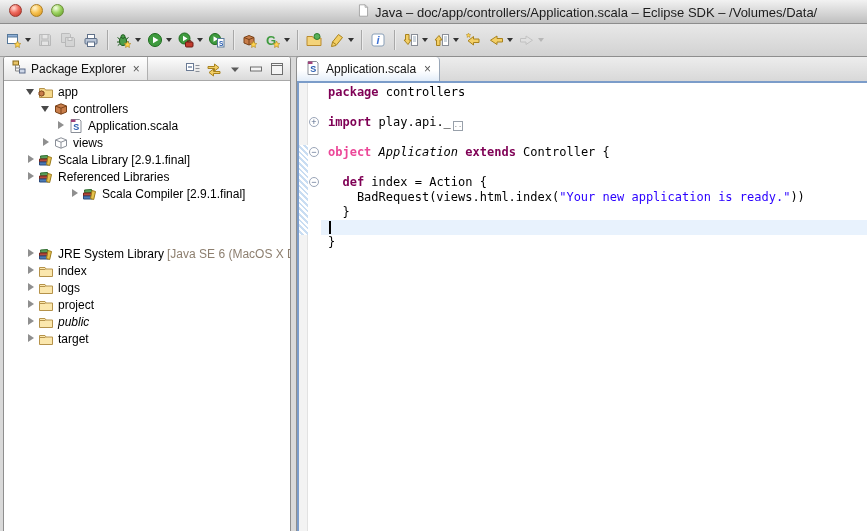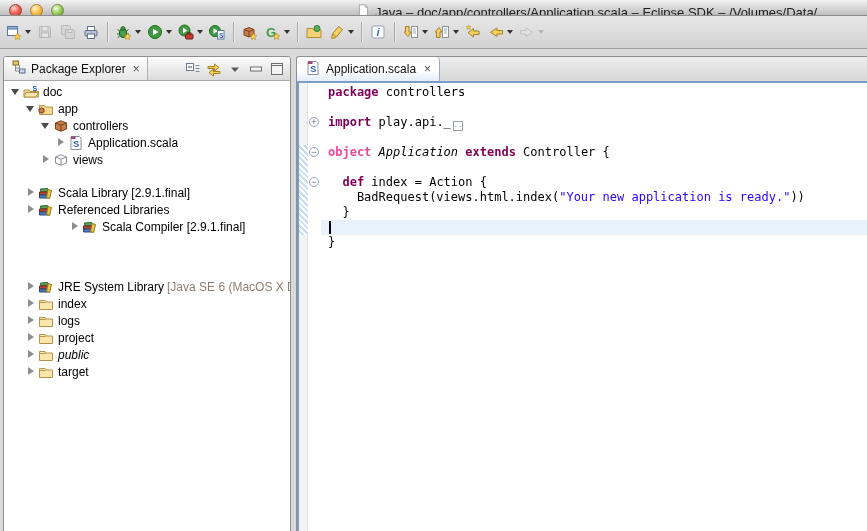--- a/index.html
+++ b/index.html
@@ -1,20 +1,20 @@
 <!DOCTYPE html>
 <html><head>
 <meta charset="utf-8">
 <style>
   * { box-sizing: border-box; margin: 0; padding: 0; }
   html,body { width:867px; height:531px; overflow:hidden; }
   body { font-family:"Liberation Sans",sans-serif; background:#d9d9d9; position:relative; }
 
   
-  .titlebar { height:16px; background:linear-gradient(#f2f2f2,#d6d6d6 55%,#bfbfbf); border-bottom:1px solid #8c8c8c; position:relative; overflow:hidden; }
+  .titlebar { height:24px; background:linear-gradient(#f2f2f2,#d6d6d6 55%,#bfbfbf); border-bottom:1px solid #8c8c8c; position:relative; overflow:hidden; }
   .lights { position:absolute; left:9px; top:4px; display:flex; gap:8px; }
   .light { width:13px; height:13px; border-radius:50%; }
   .light.close { background:radial-gradient(circle at 35% 28%, #ffc9c0 8%, #ee6a5e 45%, #cf4437 78%, #a83428); border:1px solid #9c3a30; }
   .light.min { background:radial-gradient(circle at 35% 28%, #ffedbd 8%, #f8c455 45%, #e0a32e 78%, #b9831f); border:1px solid #ad7d22; }
   .light.zoom { background:radial-gradient(circle at 35% 28%, #e9f9d2 8%, #9ed462 45%, #74ad3c 78%, #5c8c2e); border:1px solid #6d8f3a; }
   .wtitle { position:absolute; left:357px; top:3px; display:flex; align-items:center; gap:5px; font-size:13px; color:#1c1c1c; white-space:nowrap; }
 
   
   .toolbar { height:33px; background:linear-gradient(#e8e8e8,#d2d2d2); border-bottom:1px solid #9f9f9f; display:flex; align-items:center; padding:0 3px; }
   .tb-sep { width:2px; height:20px; border-left:1px solid #a8a8a8; border-right:1px solid #ececec; margin:0 4px; }
@@ -246,29 +246,20 @@
           <span class="hic"><svg width="16" height="16" viewBox="0 0 16 16">
               <rect x="2.5" y="6" width="11" height="4" fill="#f4f4f4" stroke="#6e6e6e"></rect>
             </svg></span>
           <span class="hic"><svg width="16" height="16" viewBox="0 0 16 16">
               <rect x="2.5" y="2.5" width="11" height="11" fill="#f4f4f4" stroke="#6e6e6e"></rect>
               <path d="M2.5 4.5h11" stroke="#6e6e6e"></path>
             </svg></span>
         </div>
     </div>
     <div class="tree" id="tree">
-        <div class="tree-row" style="padding-left: 6px;">
-          <span class="tw expanded"></span>
-          <span class="ticon"><svg width="16" height="16" viewBox="0 0 16 16">
-              <path d="M1 6h5l1 1.5h8.5V13H1z" fill="#f5d98c" stroke="#b5924a"></path>
-              <path d="M1 13l2-4.5h12.5L13 13z" fill="#fbe7ad" stroke="#b5924a"></path>
-              <text x="9.5" y="6.5" font-size="7" font-weight="bold" fill="#1a4fba">S</text>
-            </svg></span>
-          <span class="tlabel">doc</span>
-        </div>
         <div class="tree-row" style="padding-left: 21px;">
           <span class="tw expanded"></span>
           <span class="ticon"><svg width="16" height="16" viewBox="0 0 16 16">
               <path d="M1.5 4.5h5l1 1.5h7v7.5h-13z" fill="#f5d98c" stroke="#b5924a"></path>
               <path d="M1 8l2.5-1.2L6 8v3L3.5 12.2 1 11z" fill="#c87d4a" stroke="#7a4218"></path>
             </svg></span>
           <span class="tlabel">app</span>
         </div>
         <div class="tree-row" style="padding-left: 36px;">
           <span class="tw expanded"></span>
@@ -288,21 +279,21 @@
           <span class="tlabel">Application.scala</span>
         </div>
         <div class="tree-row" style="padding-left: 36px;">
           <span class="tw collapsed"></span>
           <span class="ticon"><svg width="16" height="16" viewBox="0 0 16 16">
               <path d="M2.5 5l5.5-2.2L13.5 5v6l-5.5 2.2L2.5 11z" fill="#fff" stroke="#8a8f98"></path>
               <path d="M2.5 5l5.5 2.2L13.5 5M8 7.2v6" stroke="#8a8f98" fill="none"></path>
             </svg></span>
           <span class="tlabel">views</span>
         </div>
-        <div class="tree-row" style="padding-left: 21px; margin-top: 16px;">
+        <div class="tree-row" style="padding-left: 21px;">
           <span class="tw collapsed"></span>
           <span class="ticon"><svg width="16" height="16" viewBox="0 0 16 16">
               <path d="M2.5 4l7-.5.3 3-7 .5z" fill="#5aa05a" stroke="#2e6b2e"></path>
               <path d="M1.5 7h9v3h-9z" fill="#b54a3a" stroke="#7a241a"></path>
               <path d="M1.5 10h9v3h-9z" fill="#4a7ab5" stroke="#2a4a7a"></path>
               <path d="M10 4.5l3.5 1-1.8 8-3.2-.9z" fill="#e8c34d" stroke="#9a7a1a"></path>
             </svg></span>
           <span class="tlabel">Scala Library [2.9.1.final]</span>
         </div>
         <div class="tree-row" style="padding-left: 21px;">

